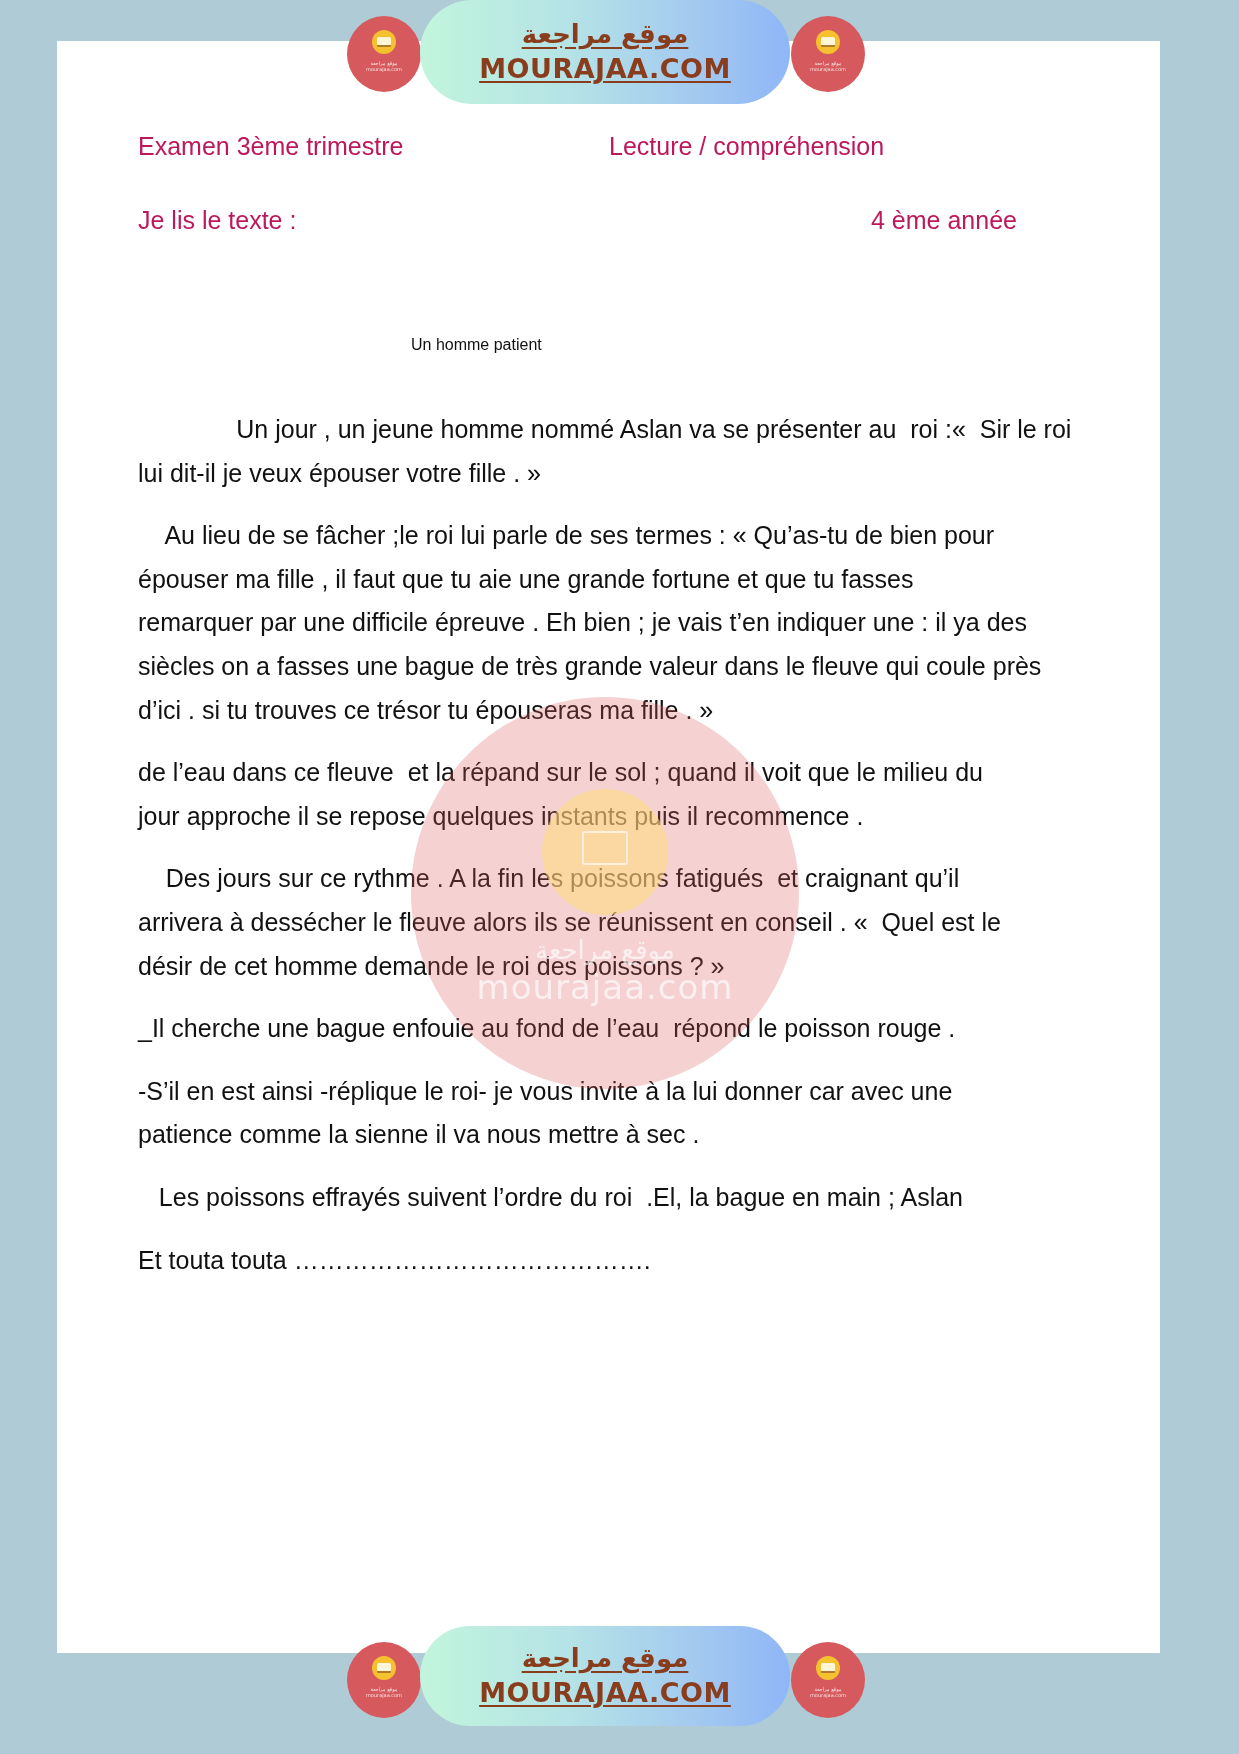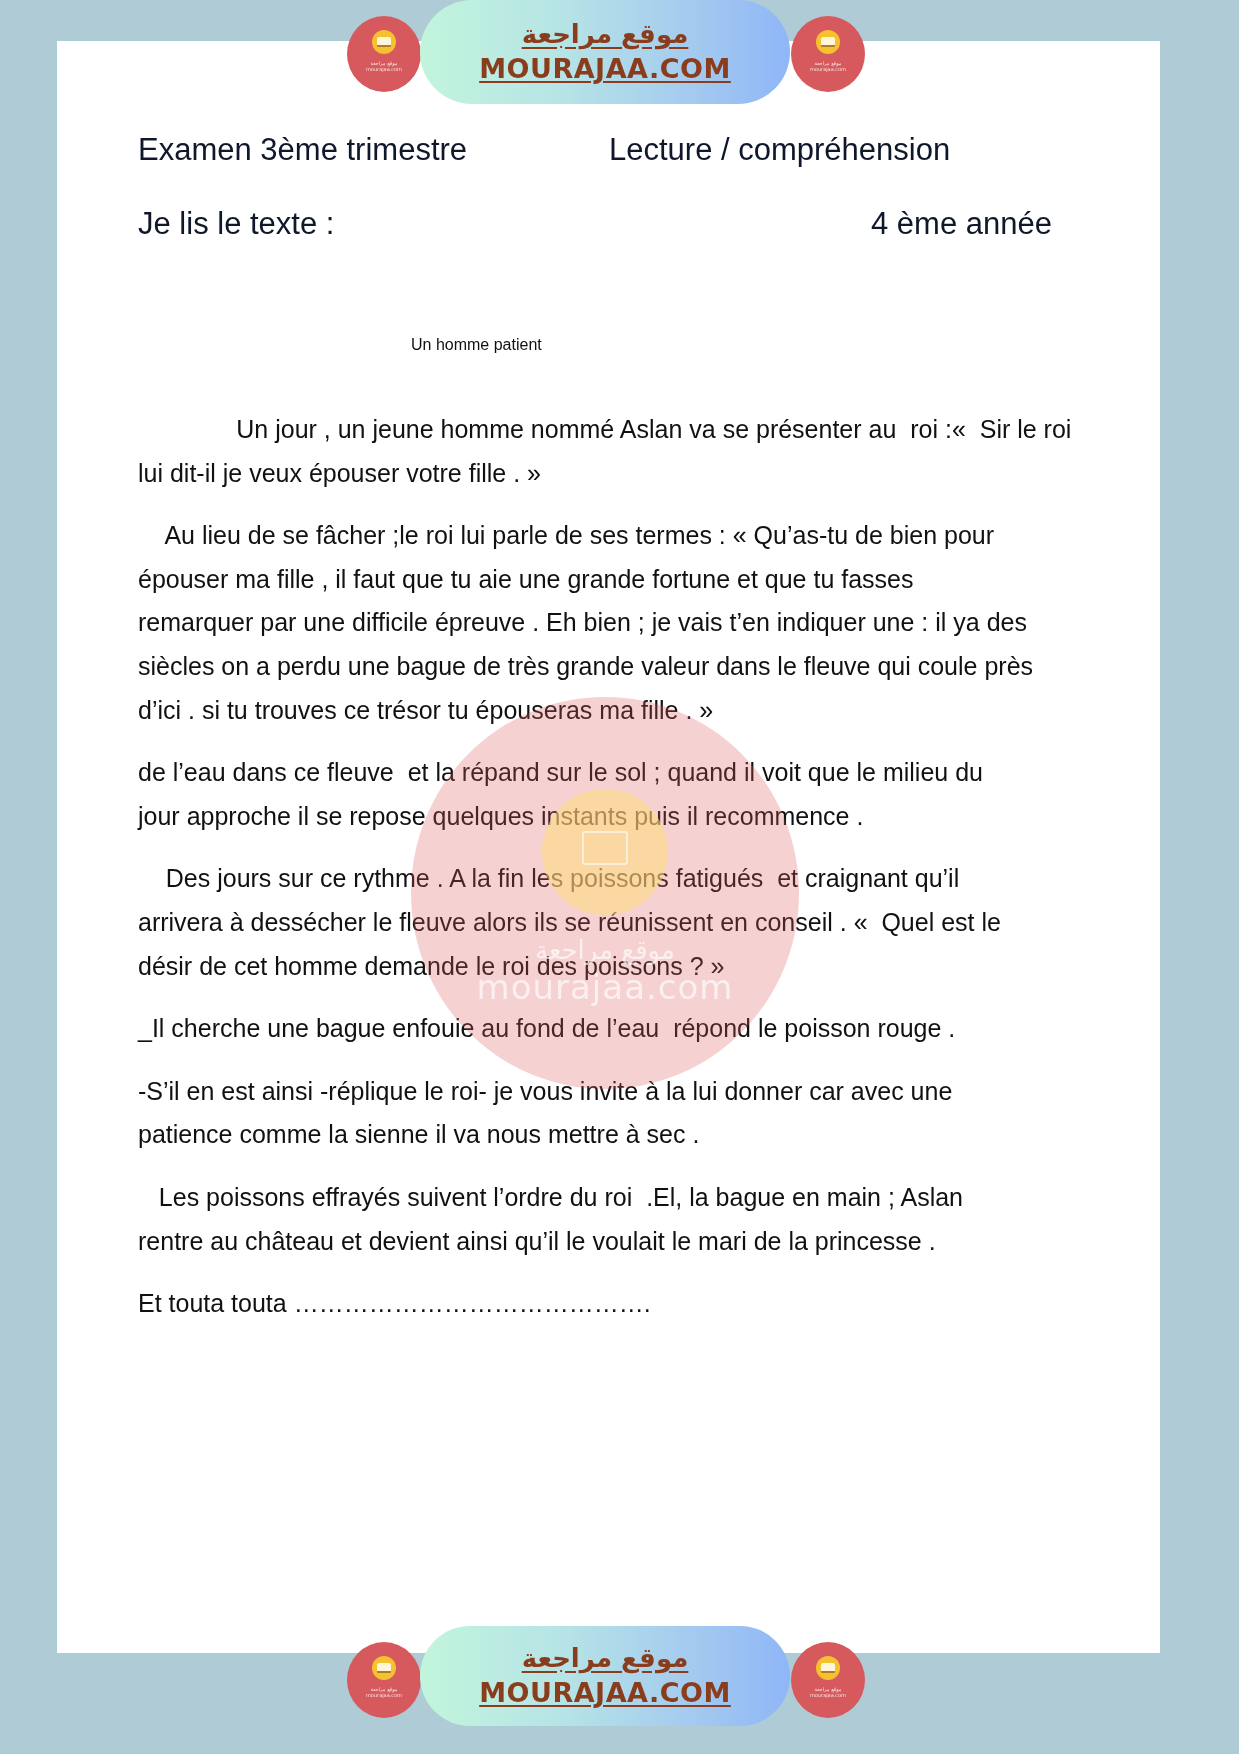--- a/index.html
+++ b/index.html
@@ -121,22 +121,22 @@
       position: absolute; left: 0; right: 0; top: 270px;
       text-align: center;
       font-family: "DejaVu Sans", sans-serif;
       font-size: 34px; color: rgba(255,255,255,0.65);
       letter-spacing: 1px;
     }
 
     
     .hdr {
       position: absolute;
-      font-size: 31px;
-      color: #0f172a;
+      font-size: 25px;
+      color: #be185d;
       white-space: nowrap;
     }
     .title {
       position: absolute;
       left: 411px; top: 336px;
       font-size: 16px;
       white-space: nowrap;
     }
     .body {
       position: absolute;
@@ -188,42 +188,41 @@
 
 <div class="body">
   <div class="para">
     <span class="line" style="white-space:pre;text-align:center;">      Un jour , un jeune homme nommé Aslan va se présenter au  roi :«  Sir le roi</span>
     <span class="line">lui dit-il je veux épouser votre fille .  »</span>
   </div>
   <div class="para">
     <span class="line" style="white-space:pre;">    Au lieu de se fâcher ;le roi lui parle de ses termes : « Qu’as-tu de bien pour</span>
     <span class="line">épouser ma fille , il faut que tu aie une grande fortune et que tu fasses</span>
     <span class="line">remarquer par une difficile épreuve . Eh bien ; je vais t’en indiquer une : il ya des</span>
-    <span class="line">siècles on a perdu une bague de très grande valeur dans le fleuve qui coule près</span>
+    <span class="line">siècles on a fasses une bague de très grande valeur dans le fleuve qui coule près</span>
     <span class="line">d’ici . si tu trouves ce trésor tu épouseras ma fille . »</span>
   </div>
   <div class="para">
     <span class="line" style="white-space:pre;">de l’eau dans ce fleuve  et la répand sur le sol ; quand il voit que le milieu du</span>
     <span class="line">jour approche il se repose quelques instants puis il recommence .</span>
   </div>
   <div class="para">
     <span class="line" style="white-space:pre;">    Des jours sur ce rythme . A la fin les poissons fatigués  et craignant qu’il</span>
     <span class="line" style="white-space:pre;">arrivera à dessécher le fleuve alors ils se réunissent en conseil . «  Quel est le</span>
     <span class="line">désir de cet homme demande le roi des poissons ? »</span>
   </div>
   <div class="para">
     <span class="line" style="white-space:pre;">_Il cherche une bague enfouie au fond de l’eau  répond le poisson rouge .</span>
   </div>
   <div class="para">
     <span class="line">-S’il en est ainsi -réplique le roi- je vous invite à la lui donner car avec une</span>
     <span class="line">patience comme la sienne il va nous mettre à sec .</span>
   </div>
   <div class="para">
     <span class="line" style="white-space:pre;">   Les poissons effrayés suivent l’ordre du roi  .El, la bague en main ; Aslan</span>
-    <span class="line">rentre au château et devient ainsi qu’il le voulait le mari de la princesse .</span>
   </div>
   <div class="para">
     <span class="line">Et touta touta …………………………………….</span>
   </div>
 </div>
 
 <div class="watermark">
   <div class="wm-sun">
     <div class="wm-book"></div>
   </div>

